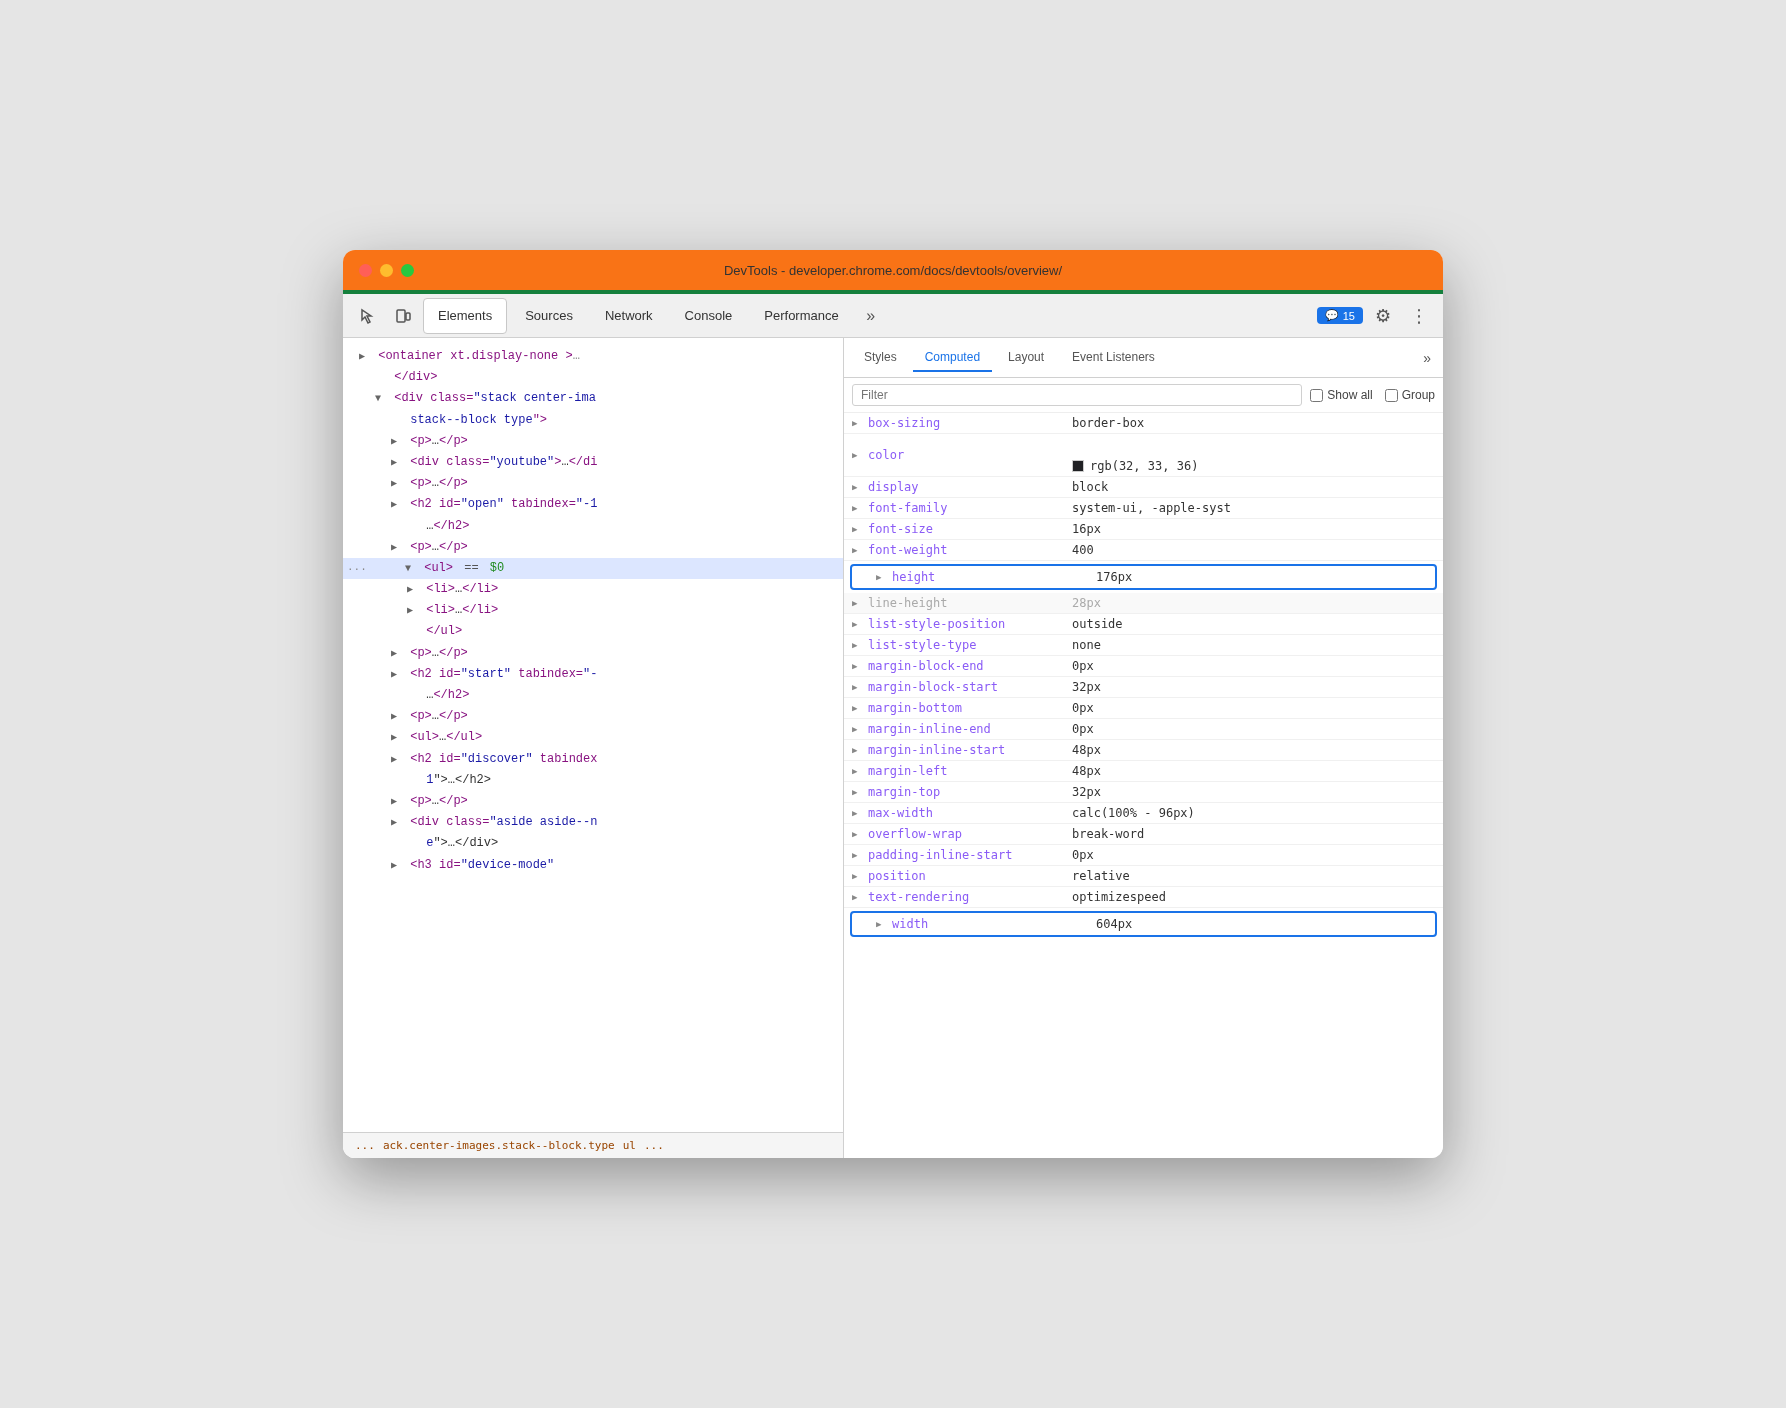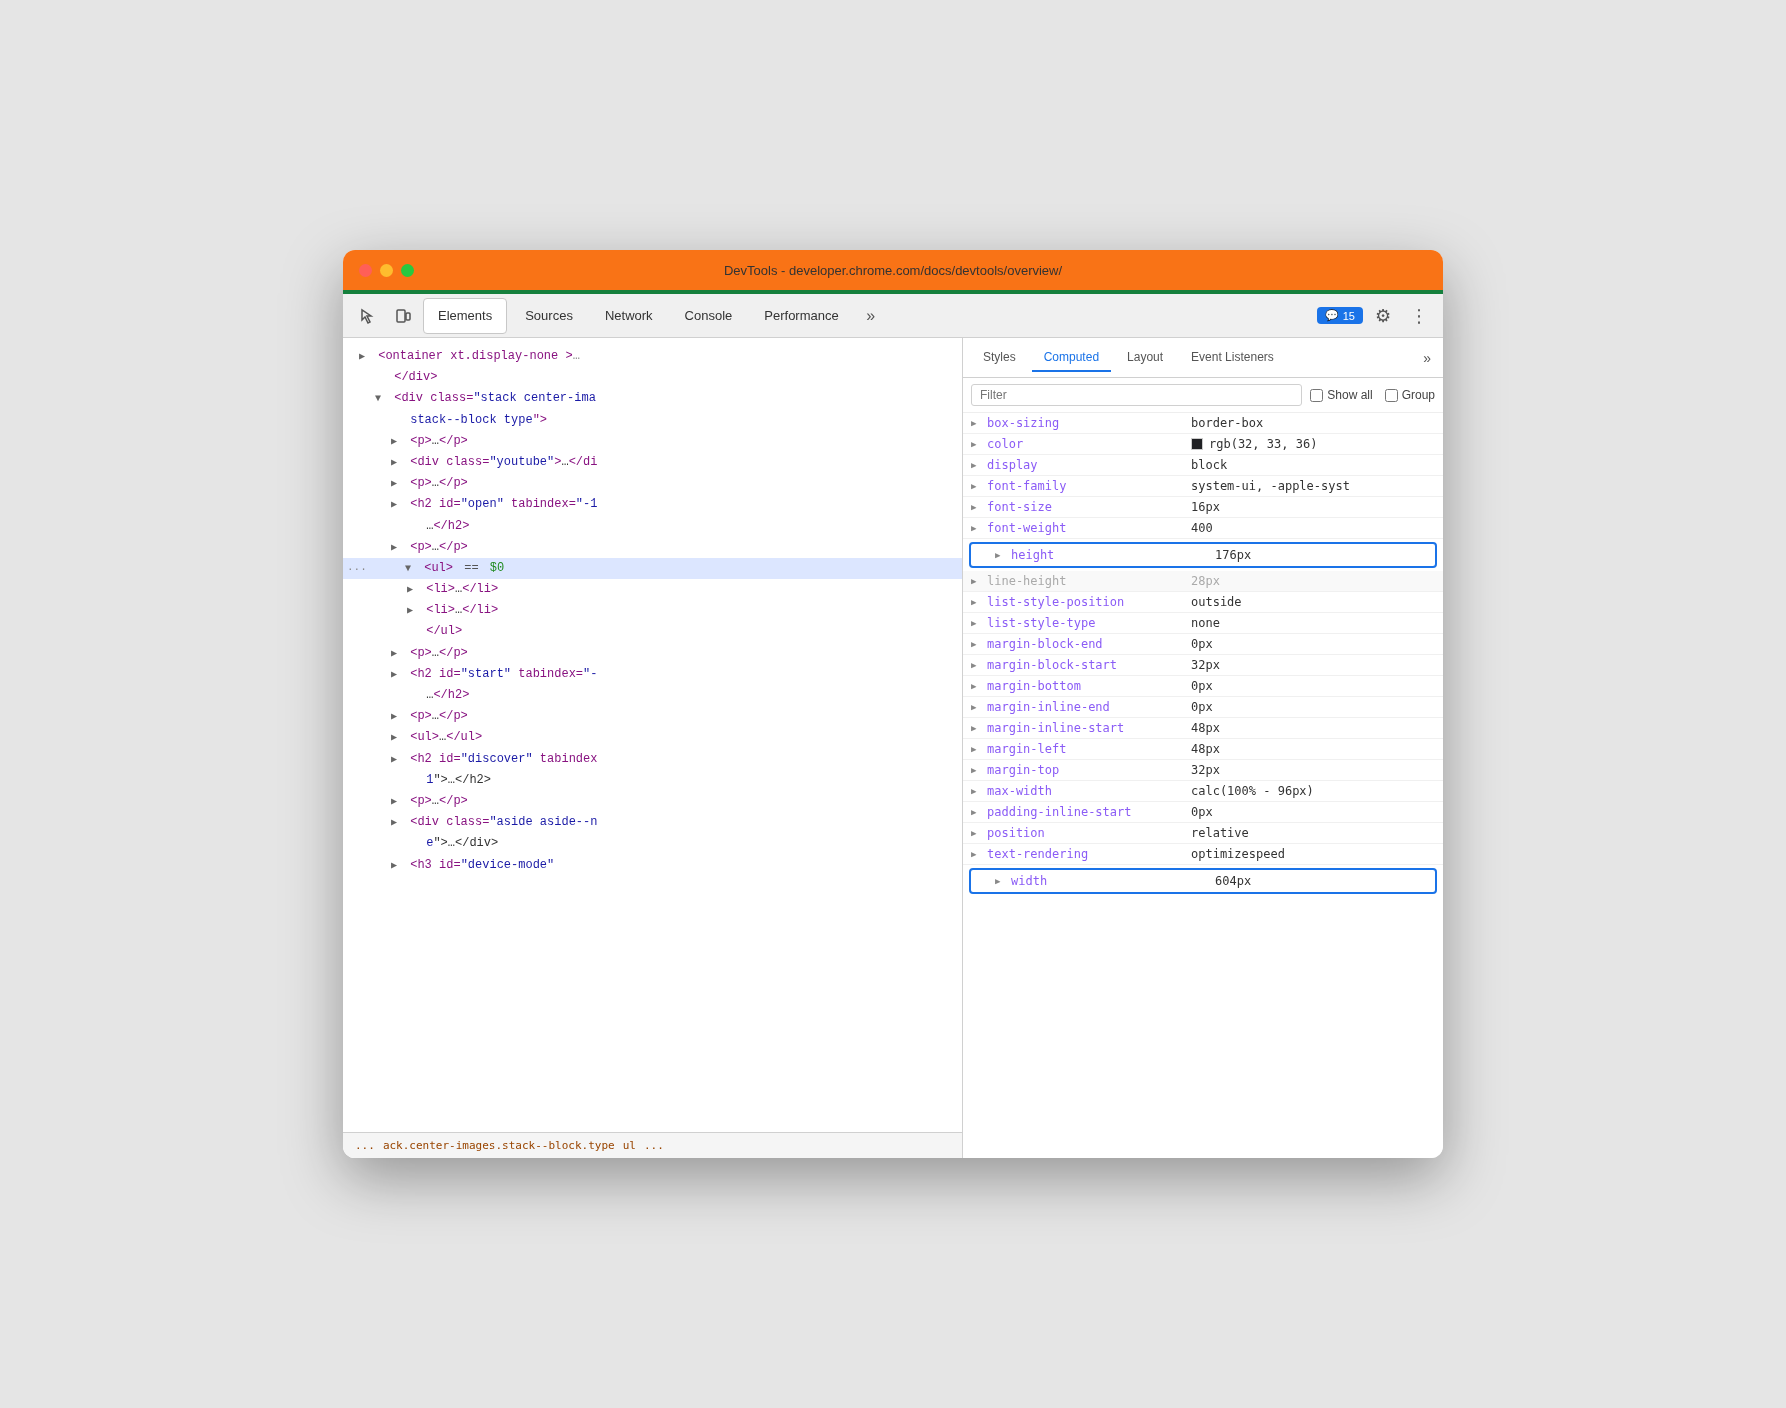--- a/index.html
+++ b/index.html
@@ -129,21 +129,21 @@
     }
 
     
     .main-content {
       display: flex;
       height: 820px;
     }
 
     
     .dom-panel {
-      width: 620px;
+      width: 501px;
       border-right: 1px solid #d0d0d0;
       background: #fff;
       overflow: hidden;
       display: flex;
       flex-direction: column;
     }
 
     .dom-tree {
       flex: 1;
       overflow-y: auto;
@@ -315,20 +315,21 @@
       flex-shrink: 0;
     }
     .computed-val {
       color: #333;
       flex: 1;
     }
     .computed-val.with-swatch {
       display: flex;
       align-items: center;
       gap: 6px;
+      margin-top: 22px;
     }
     .color-swatch {
       width: 12px;
       height: 12px;
       border: 1px solid #ccc;
       display: inline-block;
       background: rgb(32,33,36);
       flex-shrink: 0;
     }
 
@@ -673,20 +674,25 @@
           <span class="computed-prop">margin-top</span>
           <span class="computed-val">32px</span>
         </div>
 
         <div class="computed-row">
           <span class="computed-expand"></span>
           <span class="computed-prop">max-width</span>
           <span class="computed-val">calc(100% - 96px)</span>
         </div>
 
+        <div class="computed-row">
+          <span class="computed-expand"></span>
+          <span class="computed-prop">overflow-wrap</span>
+          <span class="computed-val">break-word</span>
+        </div>
 
         <div class="computed-row">
           <span class="computed-expand"></span>
           <span class="computed-prop">padding-inline-start</span>
           <span class="computed-val">0px</span>
         </div>
 
         <div class="computed-row">
           <span class="computed-expand"></span>
           <span class="computed-prop">position</span>

